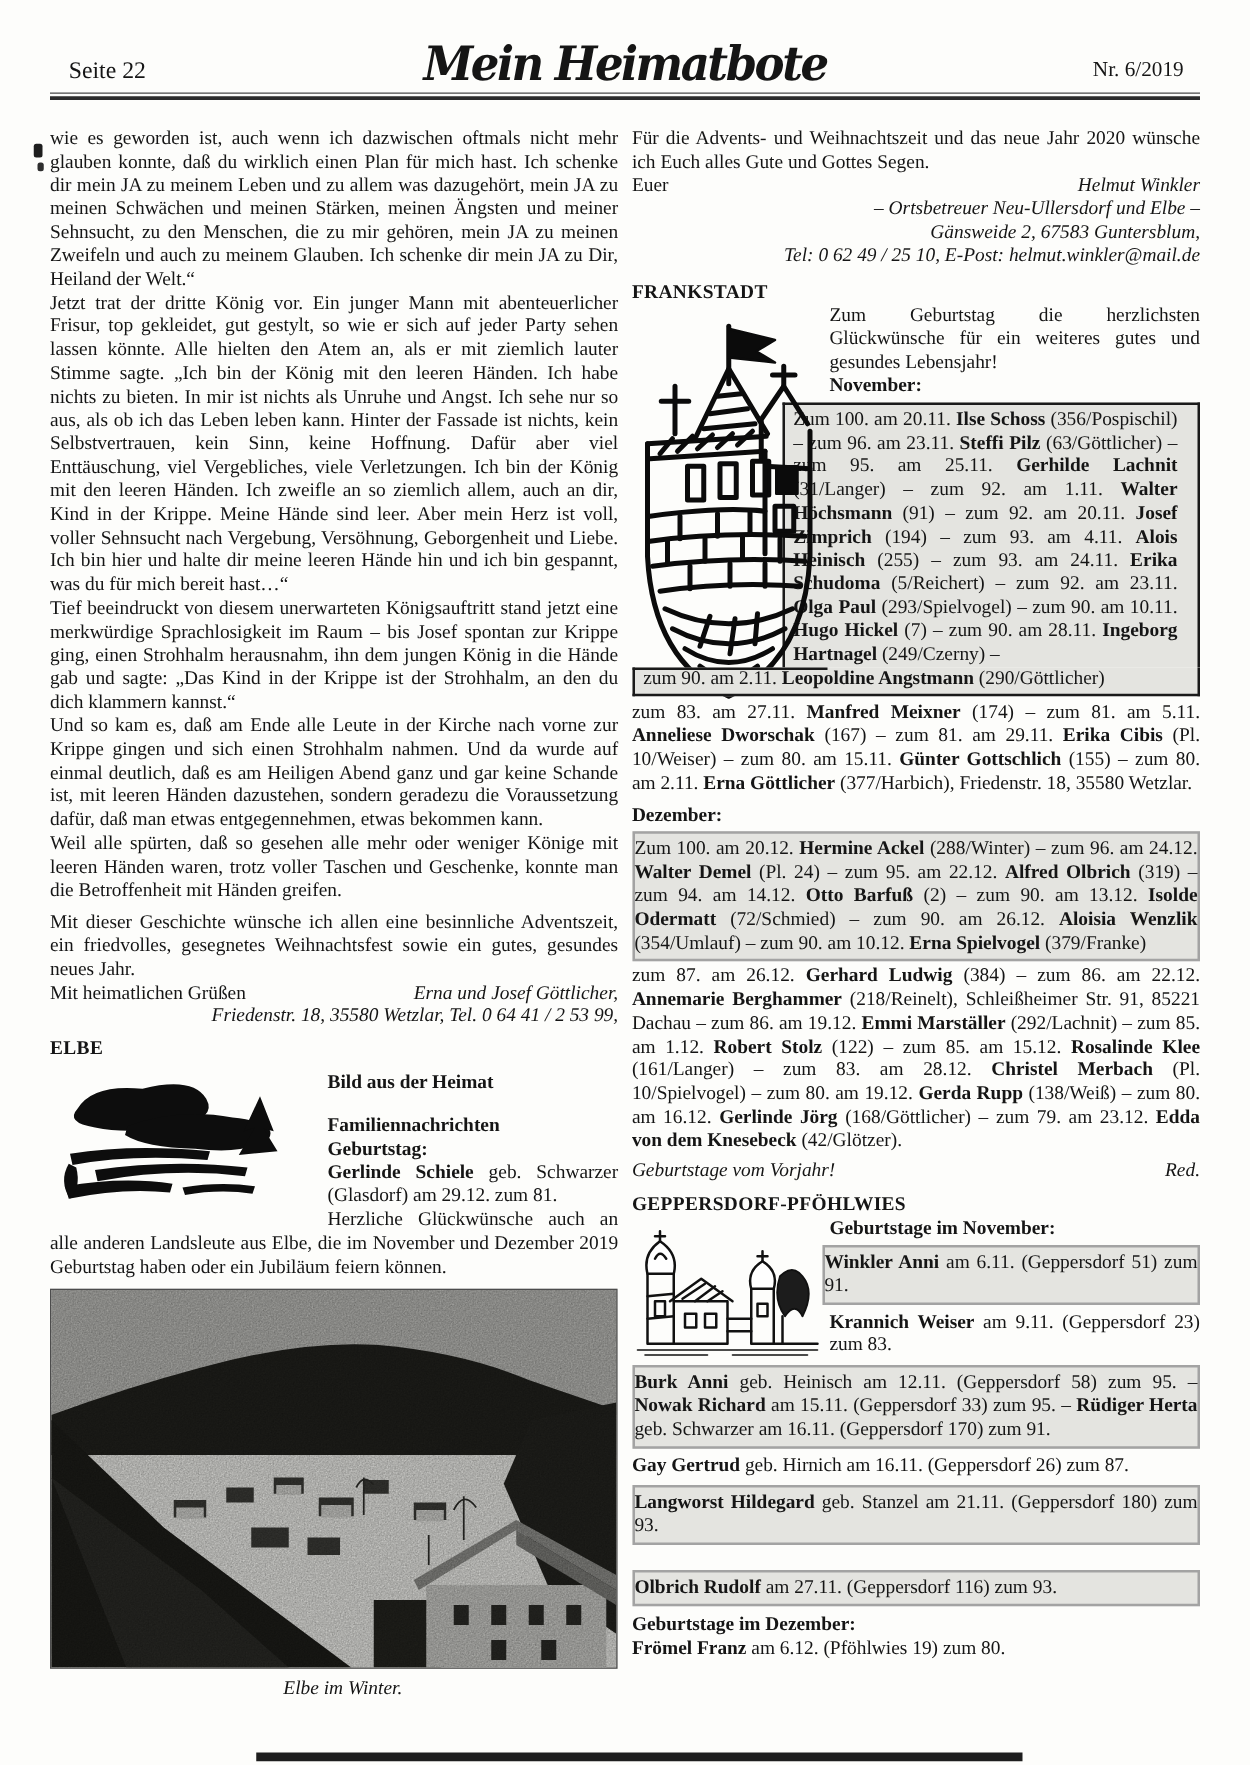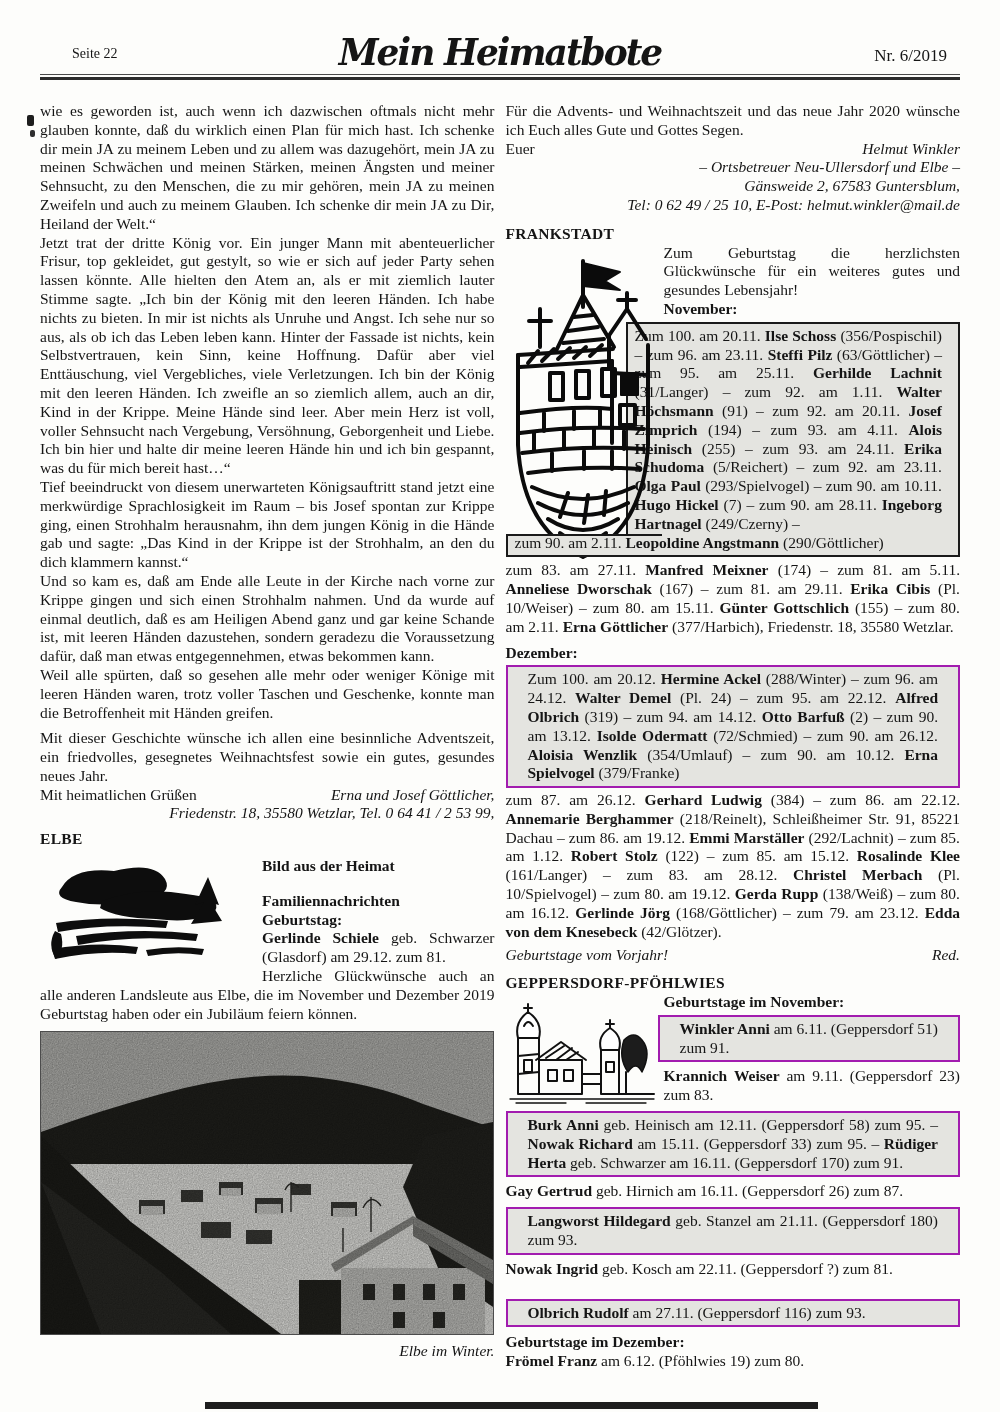--- a/index.html
+++ b/index.html
@@ -1,53 +1,53 @@
 <!DOCTYPE html>
 <html><head>
 <meta charset="utf-8">
 <style>
   html,body{margin:0;padding:0;background:#9a9a9a;}
   .page{position:relative;width:1000px;height:1412px;margin:0 auto;background:#fdfdfb;
         font-family:"Liberation Serif",serif;color:#151515;overflow:hidden;}
   
   .header{position:relative;height:88px;}
-  .page-label{position:absolute;left:72px;top:46px;font-size:14px;}
+  .page-label{position:absolute;left:55px;top:46px;font-size:19px;}
   .issue{position:absolute;right:53px;top:46px;font-size:17px;}
   .masthead{position:absolute;left:0;right:0;top:30px;text-align:center;
             font-family:"DejaVu Serif",serif;font-weight:bold;font-style:italic;
             font-size:36px;letter-spacing:-2px;transform:scaleY(1.05);}
   .rules{position:absolute;left:40px;right:40px;top:74px;}
   .rule-thin{border-top:1.5px solid #4a4a4a;}
   .rule-thick{border-top:3px solid #2c2c2c;margin-top:2px;}
   
   .columns{display:flex;gap:11px;padding:14px 40px 0;}
   .col{width:458px;font-size:15.5px;line-height:18.8px;text-align:justify;}
   p{margin:0;}
   .gap-top{margin-top:7px;}
   .b{font-weight:bold;}
   .sigrow{display:flex;justify-content:space-between;}
   .sig-name{font-style:italic;}
   .sig-line{font-style:italic;text-align:right;}
   .heading{font-weight:bold;text-align:left;letter-spacing:.3px;}
   
-  .graybox{background:#e4e4e0;border:2px solid #a21caf;padding:3px 20px;margin:3px 0;}
+  .graybox{background:#e4e4e0;border:2px solid #a3a3a3;padding:3px 0;margin:3px 0;}
   .nov-top{margin-left:120px;background:#e4e4e0;border:2px solid #1a1a1a;border-bottom:none;
            padding:3px 16px 0 7px;margin-top:3px;}
   .nov-bottom{position:relative;background:#e4e4e0;border:2px solid #1a1a1a;border-top:none;
               padding:0 7px 3px 7px;margin-bottom:4px;}
   .nov-bottom::before{content:"";position:absolute;left:-2px;top:0;width:156px;height:2px;background:#1a1a1a;}
   
   .rel{position:relative;}
   .indent{margin-left:158px;}
   .crest-svg{position:absolute;left:2px;top:30px;}
   .village-svg{position:absolute;left:0px;top:28px;}
   
   .elbe-drawing{float:left;width:196px;height:118px;margin:6px 20px 6px 6px;}
   .photo{width:452px;height:302px;border:1px solid #4c4c4c;margin-top:8px;background:#c2c2be;}
-  .caption{font-style:italic;margin:7px 0 0 14px;text-align:right;}
+  .caption{font-style:italic;margin:7px 0 0 14px;text-align:center;}
   .vorjahr-row{display:flex;justify-content:space-between;font-style:italic;margin-top:5px;}
   .bottom-bar{position:absolute;left:205px;top:1402px;width:613px;height:7px;background:#1e1e1e;}
   .speck1{position:absolute;left:27px;top:115px;width:7px;height:11px;background:#1e1e1e;border-radius:2px;}
   .speck2{position:absolute;left:30px;top:130px;width:5px;height:7px;background:#2e2e2e;border-radius:2px;}
 </style>
 </head>
 <body>
 
 <div class="page">
   <div class="speck1"></div>
@@ -239,21 +239,20 @@
           <p><span style="font-weight: bold;">Winkler Anni</span><span> am 6.11. (Geppersdorf 51) zum 91.</span></p>
         </div>
         <p class="indent" style="margin-top:5px"><span style="font-weight: bold;">Krannich Weiser</span><span> am 9.11. (Geppersdorf 23) zum 83.</span></p>
         <div class="graybox" style="margin-top:6px">
           <p><span style="font-weight: bold;">Burk Anni</span><span> geb. Heinisch am 12.11. (Geppersdorf 58) zum 95. – </span><span style="font-weight: bold;">Nowak Richard</span><span> am 15.11. (Geppersdorf 33) zum 95. – </span><span style="font-weight: bold;">Rüdiger Herta</span><span> geb. Schwarzer am 16.11. (Geppersdorf 170) zum 91.</span></p>
         </div>
         <p style="margin-top:5px"><span style="font-weight: bold;">Gay Gertrud</span><span> geb. Hirnich am 16.11. (Geppersdorf 26) zum 87.</span></p>
         <div class="graybox" style="margin-top:6px">
           <p><span style="font-weight: bold;">Langworst Hildegard</span><span> geb. Stanzel am 21.11. (Geppersdorf 180) zum 93.</span></p>
         </div>
-        <p style="margin-top:5px"><span style="font-weight: bold;">Nowak Ingrid</span><span> geb. Kosch am 22.11. (Geppersdorf ?) zum 81.</span></p>
         <div class="graybox" style="margin-top:20px">
           <p><span style="font-weight: bold;">Olbrich Rudolf</span><span> am 27.11. (Geppersdorf 116) zum 93.</span></p>
         </div>
         <div class="b" style="margin-top:6px">Geburtstage im Dezember:</div>
         <p><span style="font-weight: bold;">Frömel Franz</span><span> am 6.12. (Pföhlwies 19) zum 80.</span></p>
       </div>
     </div>
   </div>
 
   <div class="bottom-bar"></div>

